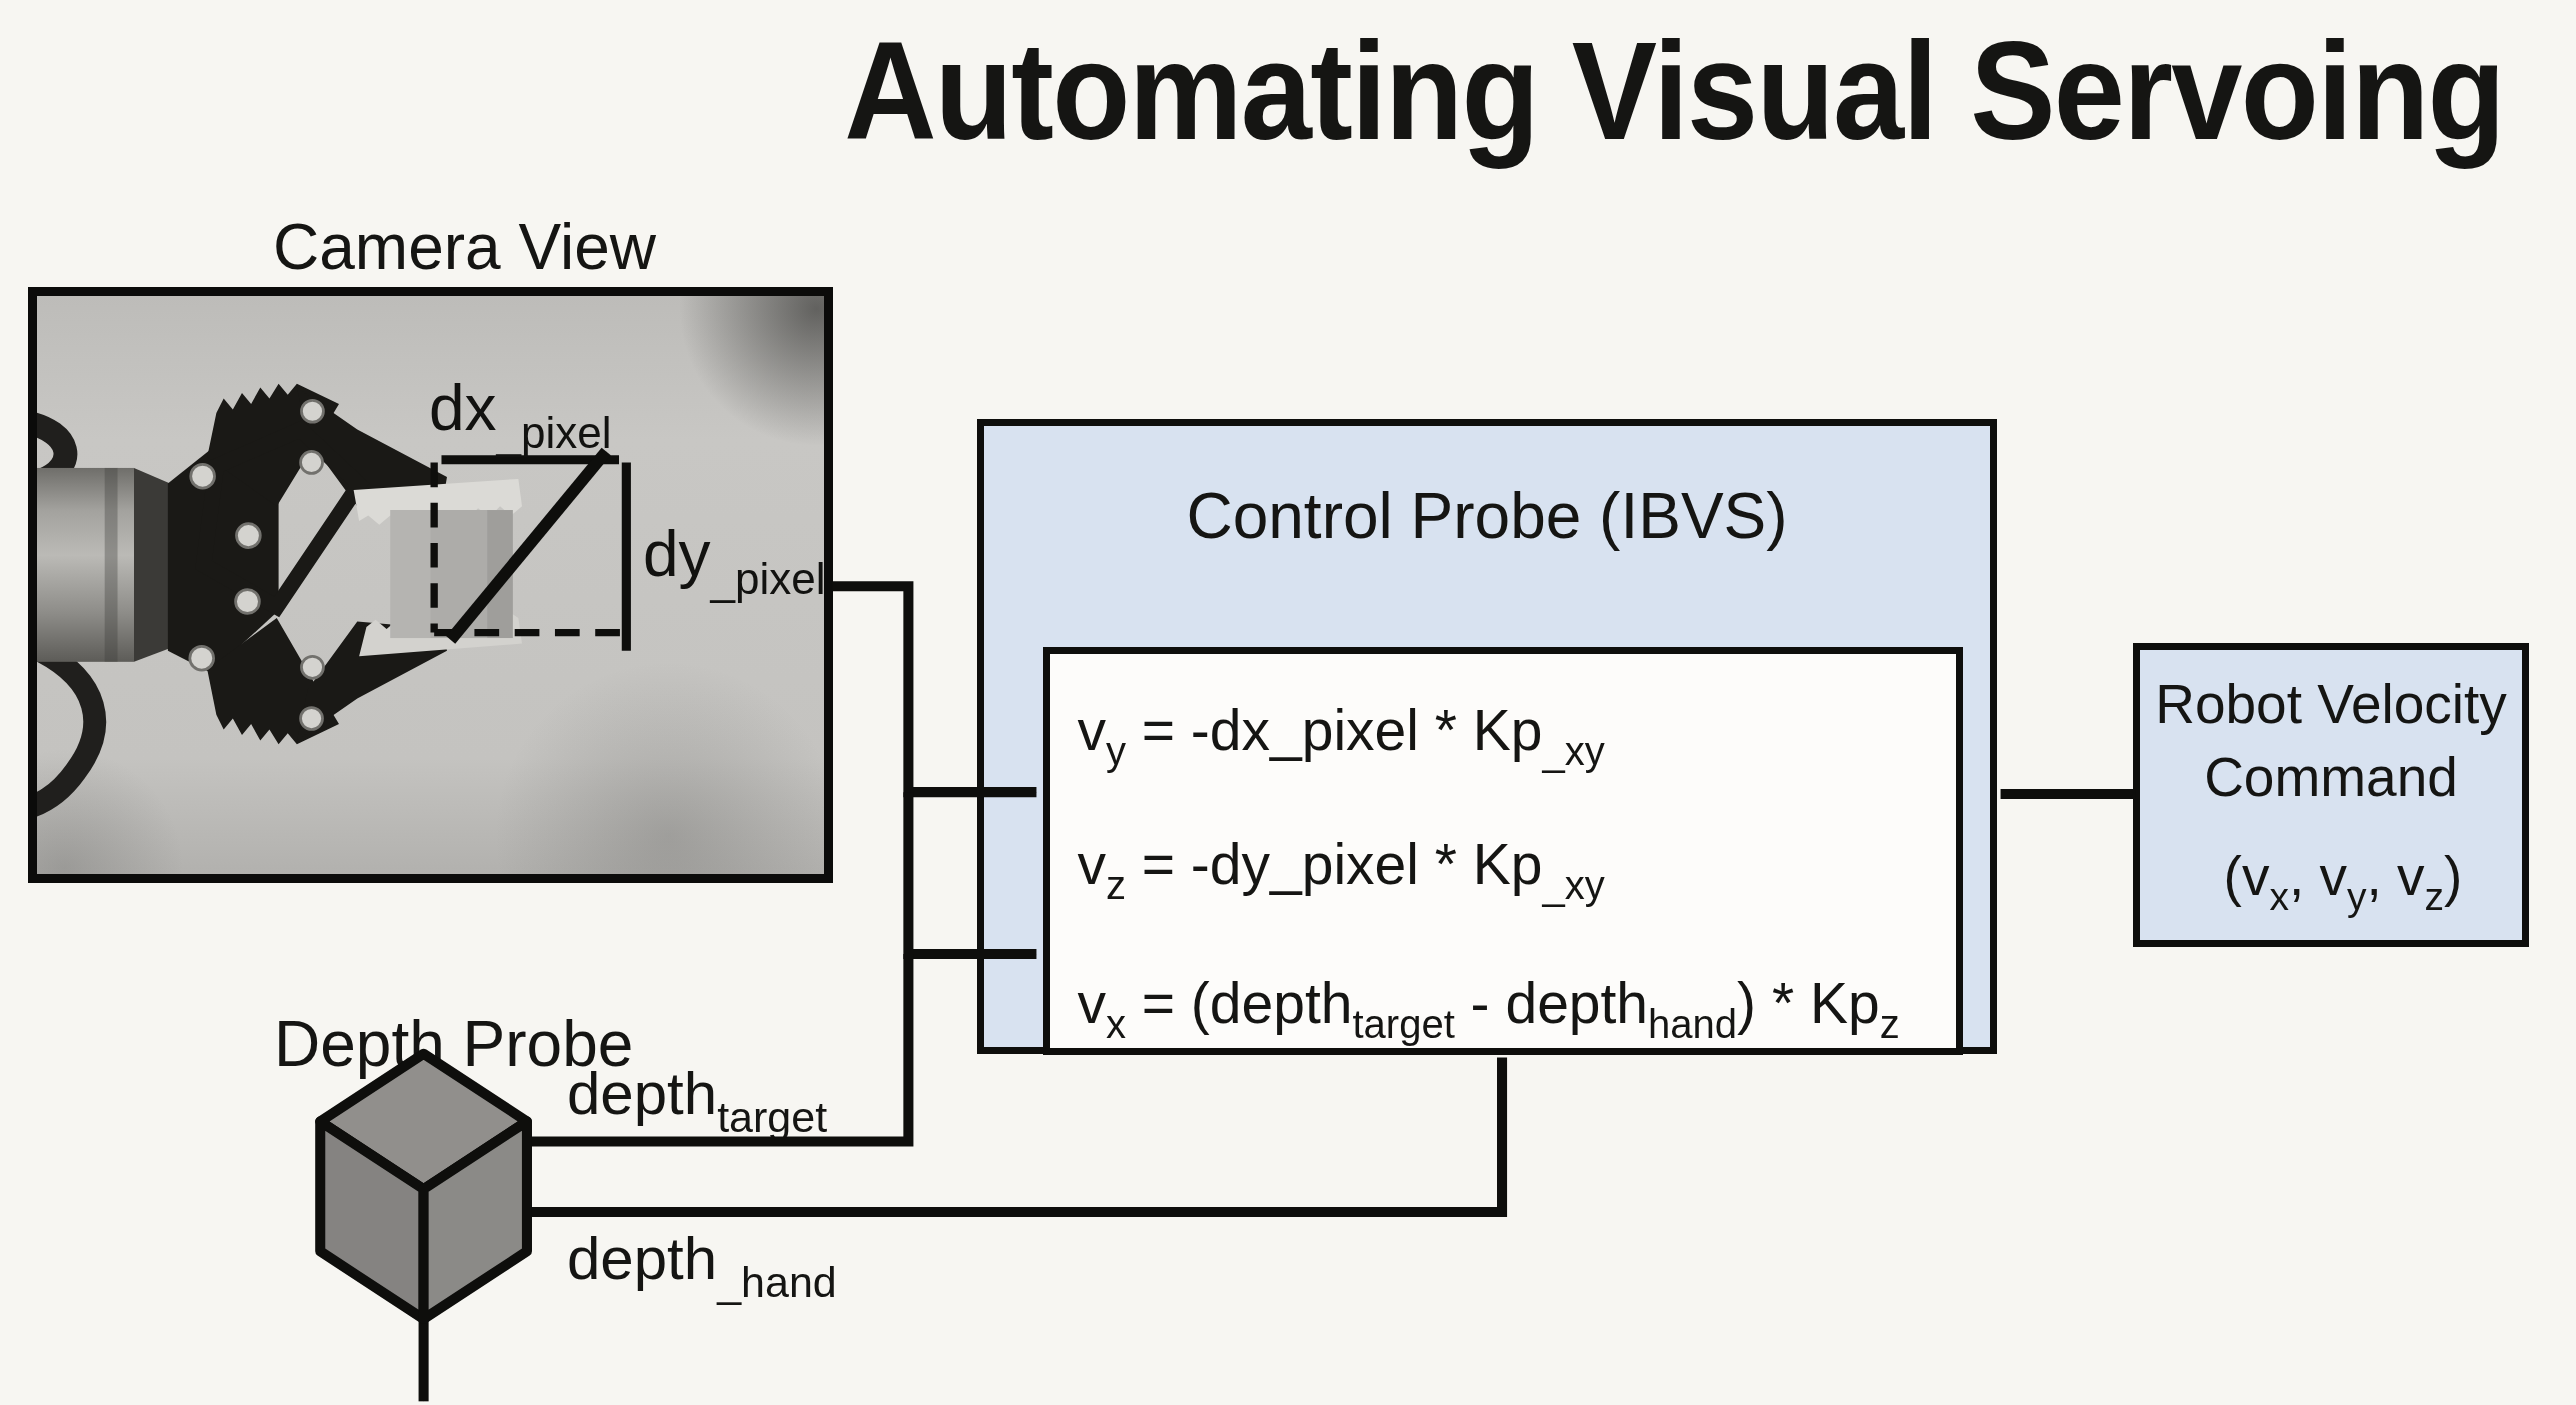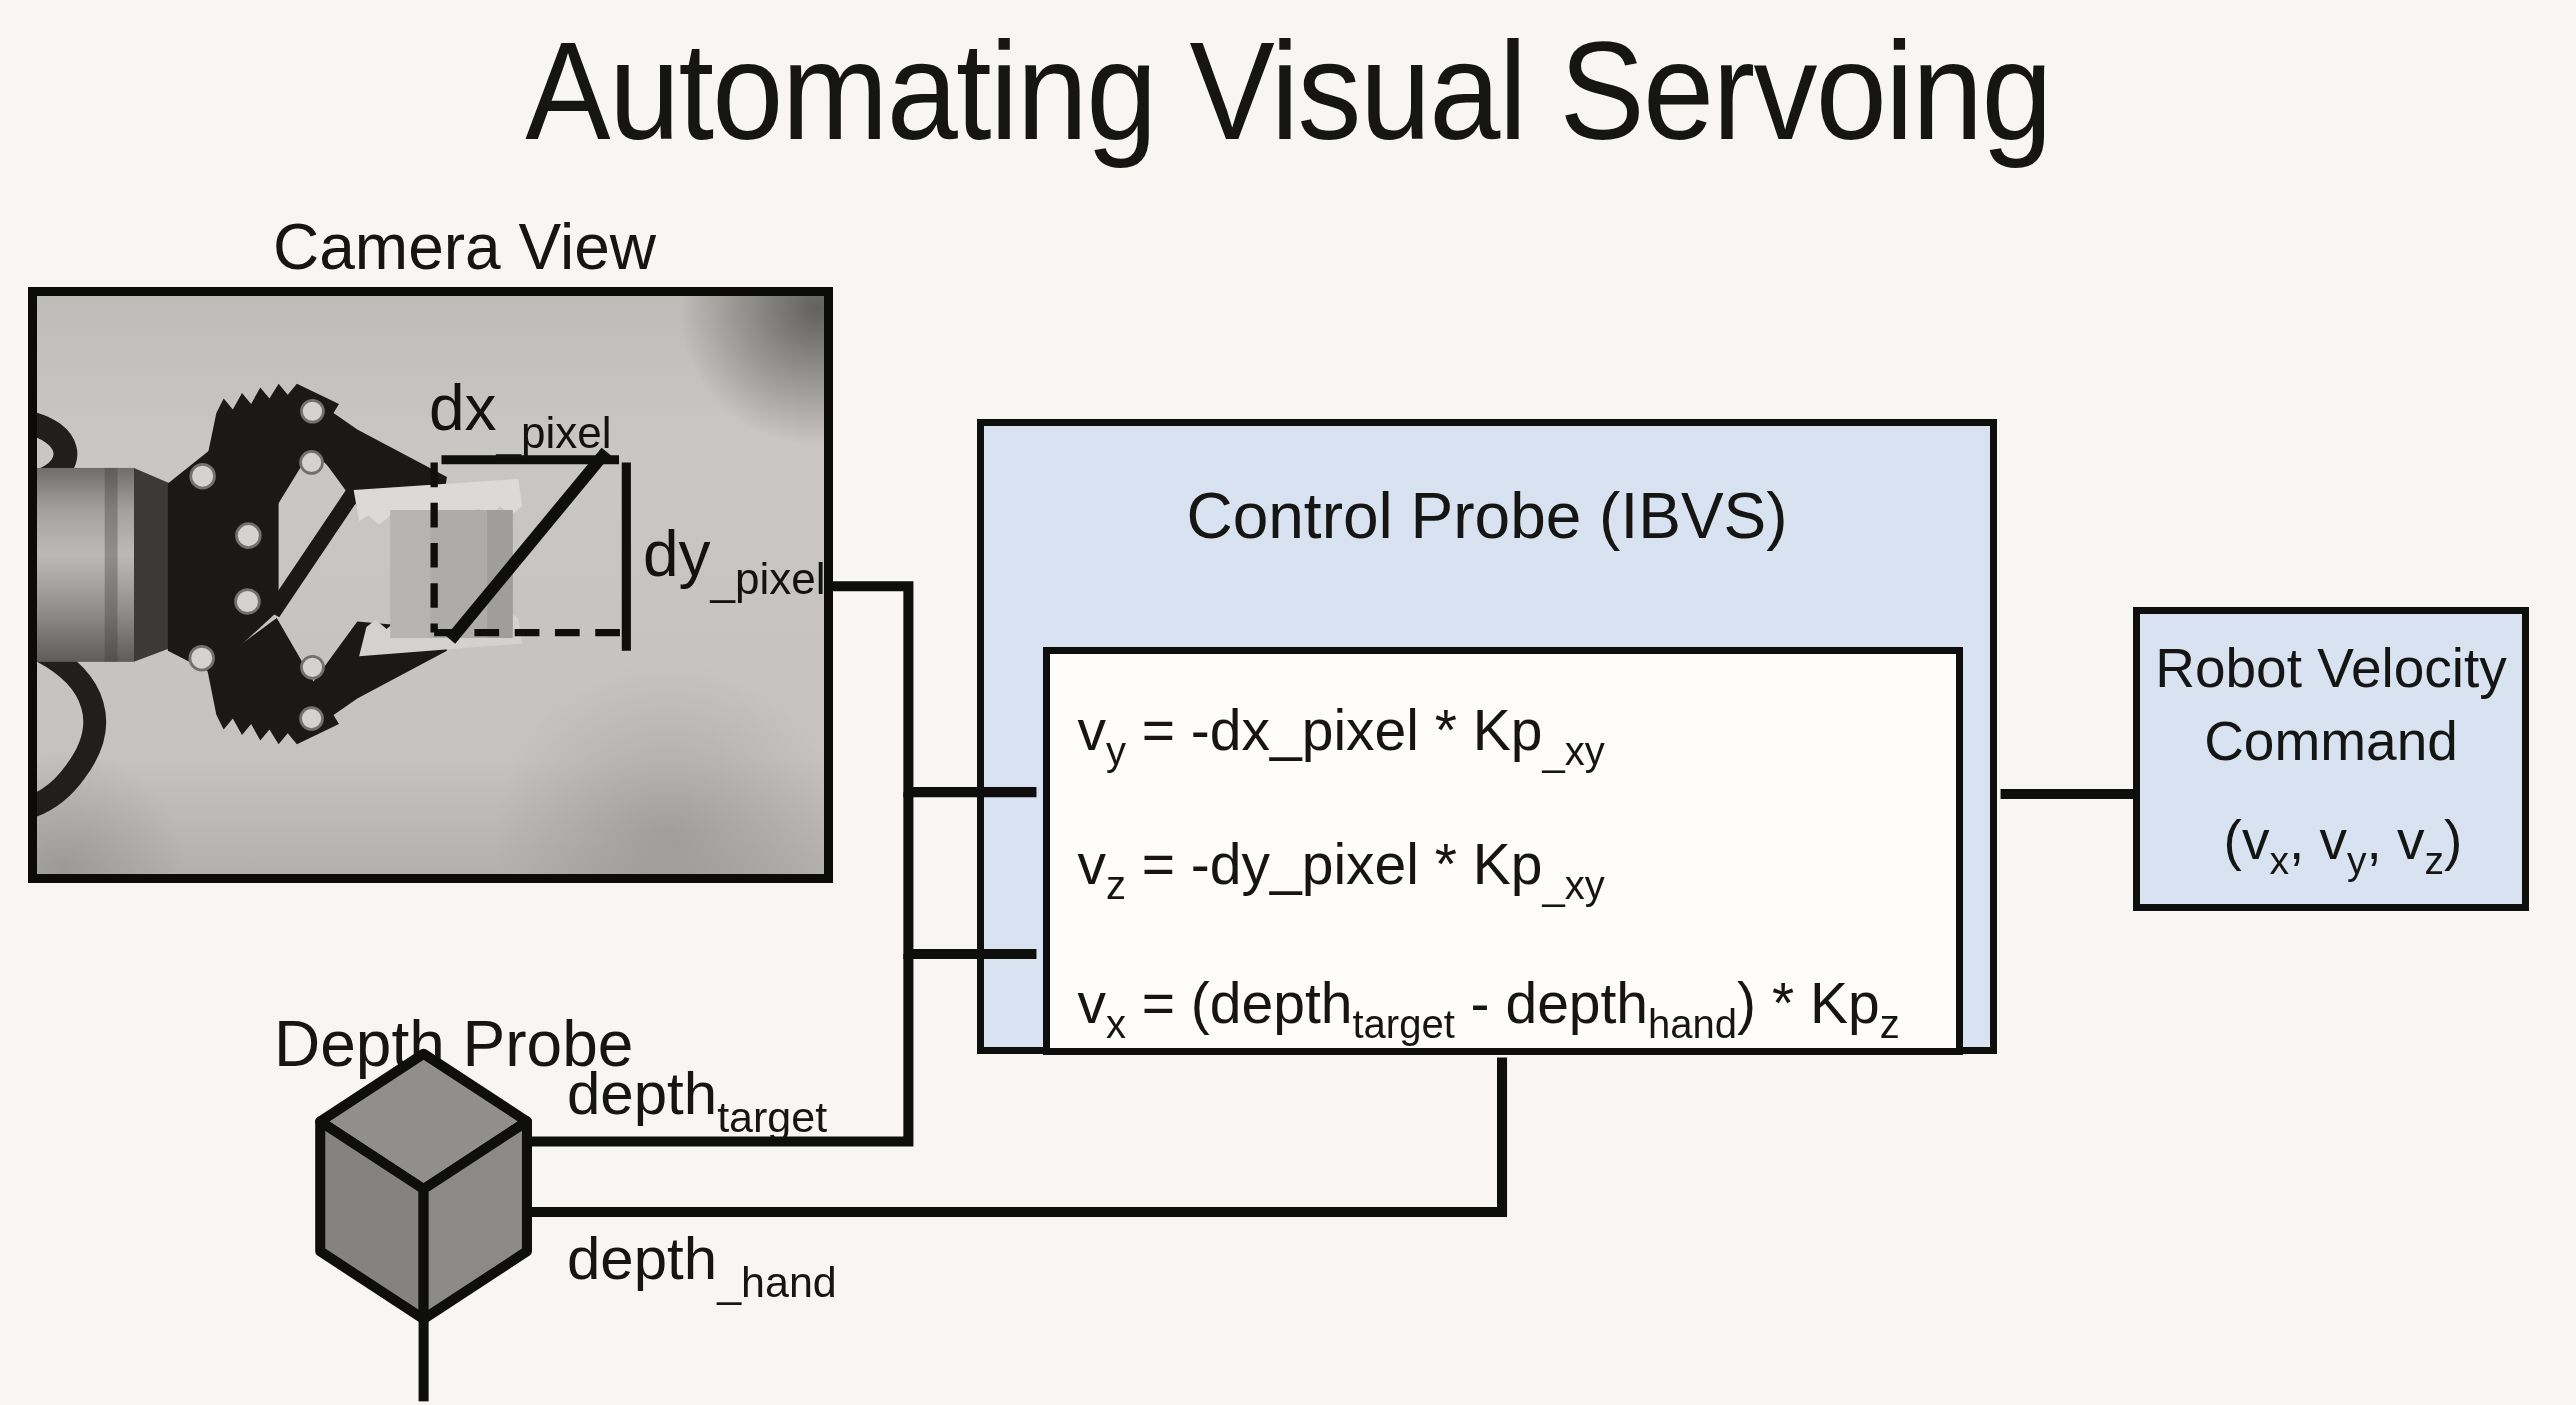--- a/index.html
+++ b/index.html
@@ -6,21 +6,21 @@
     --page_bg:#f7f6f2; --text_color:#151513; --line_color:#0e0e0c;
     --box_fill:#d8e2f0; --box_border:#0e0e0c; --inner_fill:#fdfcfa;
     --photo_bg:#c6c5c2; --cube_fill:#8b8a87;
   }
   *{margin:0;padding:0;box-sizing:border-box;}
   html,body{width:2576px;height:1405px;overflow:hidden;}
   body{background:var(--page_bg);font-family:"Liberation Sans",sans-serif;color:var(--text_color);position:relative;}
   #canvas{position:absolute;inset:0;width:2576px;height:1405px;}
 
   .title{position:absolute;left:0;right:0;top:3.7px;height:174px;line-height:174px;
-         text-align:center;font-size:139px;font-weight:400;letter-spacing:-1.8px;white-space:nowrap;}
+         text-align:right;font-size:139px;font-weight:700;letter-spacing:-1.8px;white-space:nowrap;}
   .title>span{display:inline-block;transform:scaleX(.92);transform-origin:center;}
 
   .side-label{position:absolute;font-size:64px;white-space:nowrap;}
   .lbl-camera{left:273px;top:210px;}
   .lbl-depth-probe{left:274px;top:971px;margin-top:36px;}
 
   
   .photo{position:absolute;left:28px;top:287px;width:805px;height:596px;
          border:9.1px solid #0b0b0a;background:var(--photo_bg);}
   .photo svg{position:absolute;left:0;top:0;width:787px;height:578px;}
@@ -28,21 +28,21 @@
   .photo-label .sub{font-size:44px;vertical-align:-0.42em;}
   .lbl-dx{left:392px;top:38px;margin-top:37px;}
   .lbl-dy{left:606px;top:221px;}
 
   
   .blue-box{position:absolute;background:var(--box_fill);border:7.3px solid var(--box_border);}
   .control-box{left:977px;top:419px;width:1020px;height:635px;}
   .inner-box{position:absolute;left:59px;top:180px;width:920px;height:408px;
              background:var(--inner_fill);border:7.3px solid var(--box_border);margin-top:41px;}
   .control-title{position:absolute;left:0;right:0;top:53px;text-align:center;font-size:64px;}
-  .robot-box{left:2133px;top:607px;width:396px;height:304px;}
+  .robot-box{left:2133px;top:643px;width:396px;height:304px;}
   .robot-line{position:absolute;left:0;right:0;text-align:center;font-size:55px;white-space:nowrap;}
   .robot-l1{top:22px;} .robot-l2{top:95px;} .robot-l3{top:194px;margin-left:24px;}
   .robot-line .sub{font-size:39px;vertical-align:-0.38em;}
 
   .eq{position:absolute;left:27.4px;height:73px;line-height:73px;font-size:57px;white-space:pre;}
   .eq .sub{font-size:40px;vertical-align:-0.38em;}
   .eq1{top:40px;} .eq2{top:174px;} .eq3{top:313px;}
 
   .depth-lbl{position:absolute;font-size:60px;white-space:nowrap;}
   .depth-lbl .sub{font-size:43px;vertical-align:-0.42em;}

